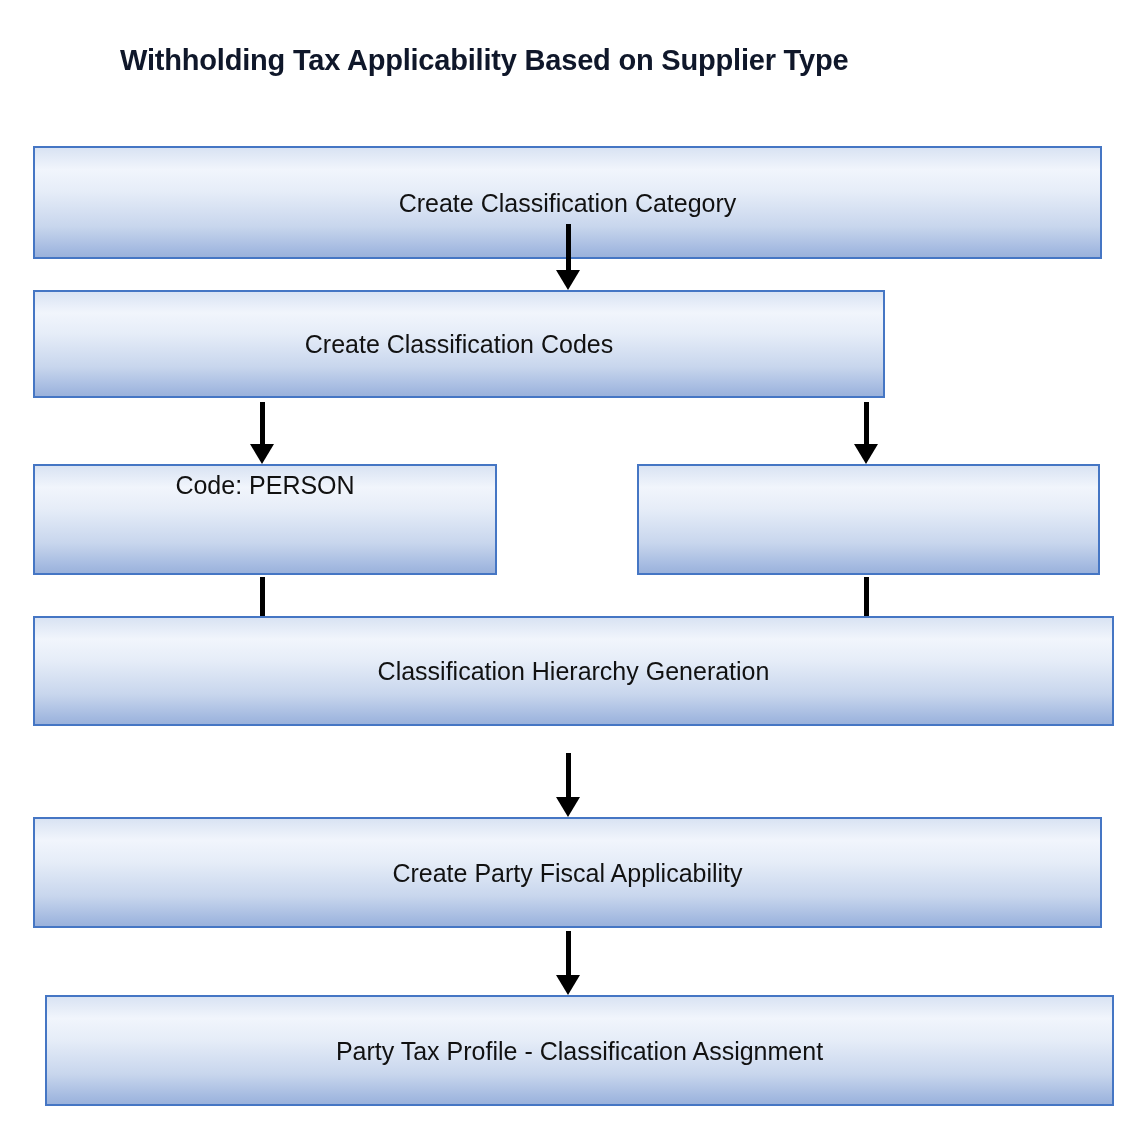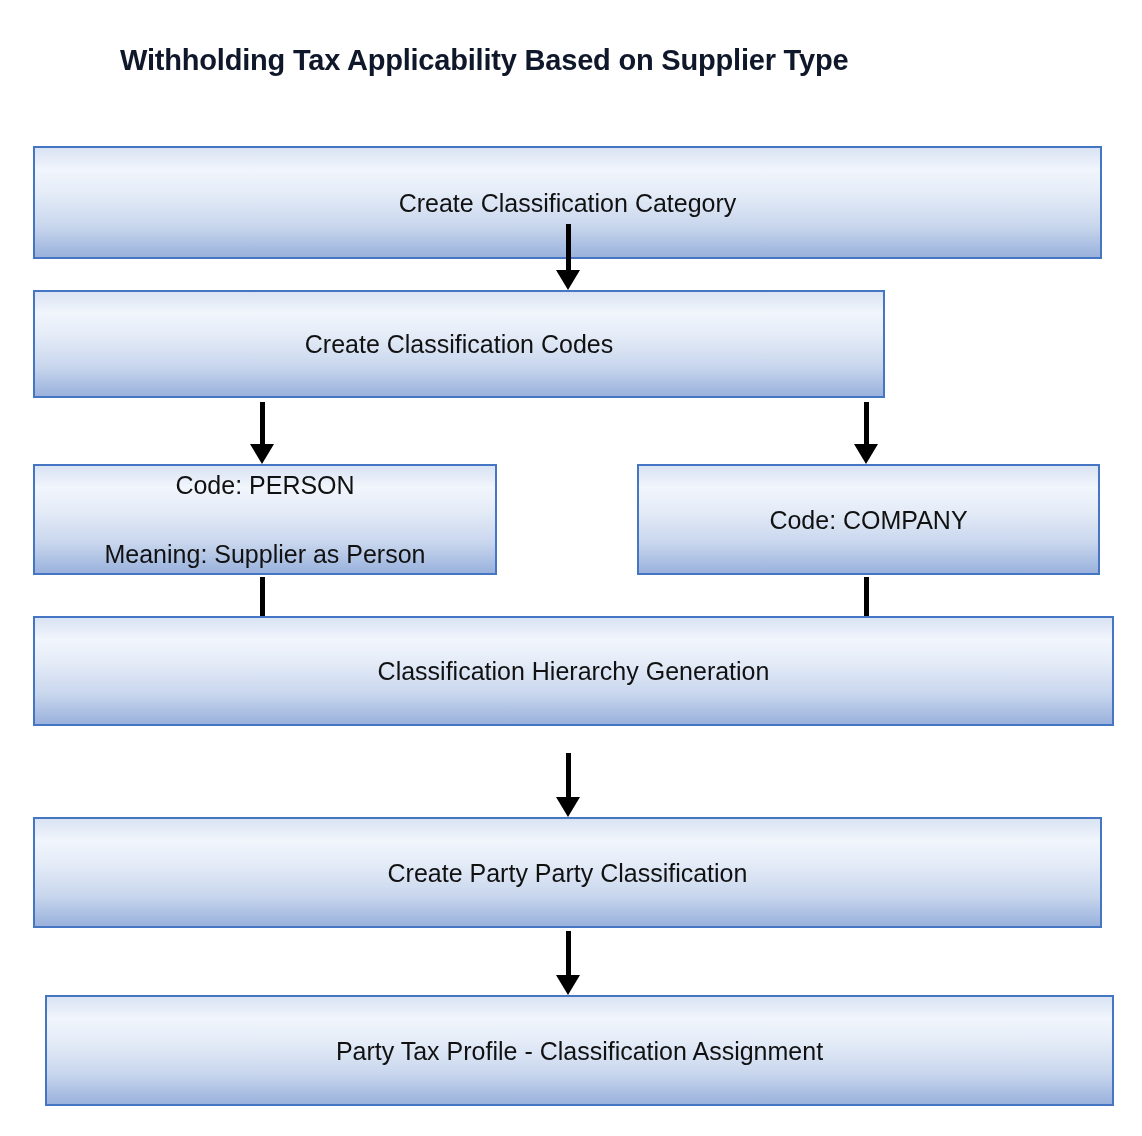--- a/index.html
+++ b/index.html
@@ -111,25 +111,23 @@
   <div class="head"></div>
 </div>
 
 <div class="arrow" id="arrow-3">
   <div class="shaft"></div>
   <div class="head"></div>
 </div>
 
 <div class="box" id="box-person">
   <div class="line">Code: PERSON</div>
-  <div class="line">Meaning: Supplier as Person</div>
 </div>
 
 <div class="box" id="box-company">
-  <div class="line">Code: COMPANY</div>
 </div>
 
 <div class="arrow" id="arrow-4">
   <div class="shaft"></div>
   <div class="head"></div>
 </div>
 
 <div class="arrow" id="arrow-5">
   <div class="shaft"></div>
   <div class="head"></div>
@@ -138,21 +136,21 @@
 <div class="box" id="box-hierarchy">
   <div class="line">Classification Hierarchy Generation</div>
 </div>
 
 <div class="arrow" id="arrow-6">
   <div class="shaft"></div>
   <div class="head"></div>
 </div>
 
 <div class="box" id="box-fiscal">
-  <div class="line">Create Party Party Classification</div>
+  <div class="line">Create Party Fiscal Applicability</div>
 </div>
 
 <div class="arrow" id="arrow-7">
   <div class="shaft"></div>
   <div class="head"></div>
 </div>
 
 <div class="box" id="box-profile">
   <div class="line">Party Tax Profile - Classification Assignment</div>
 </div>

